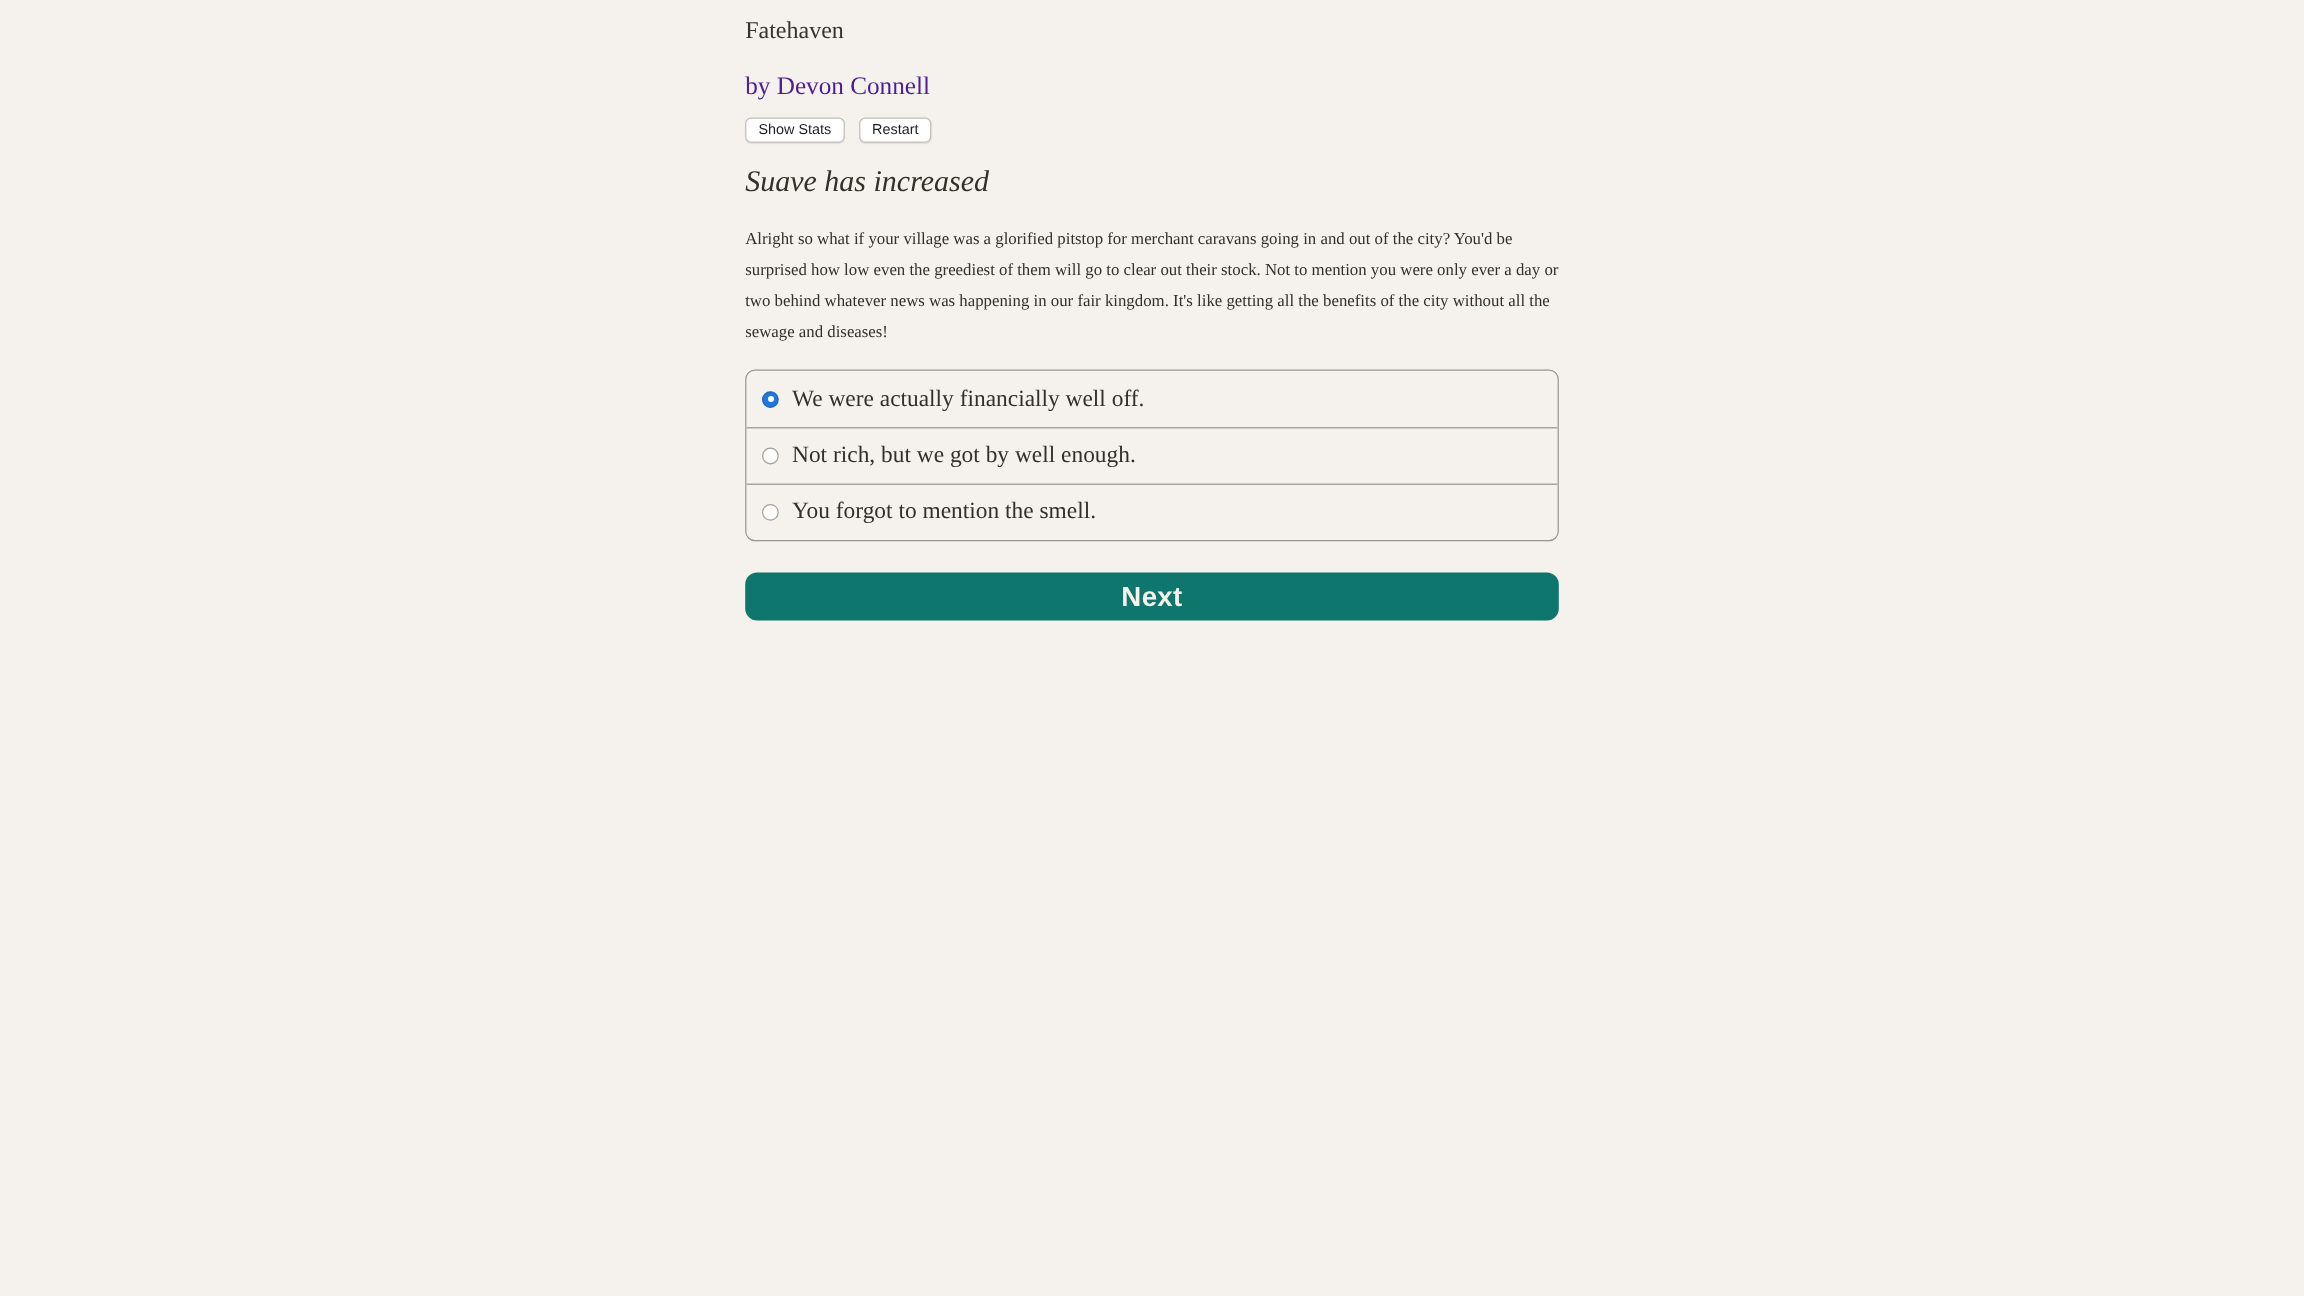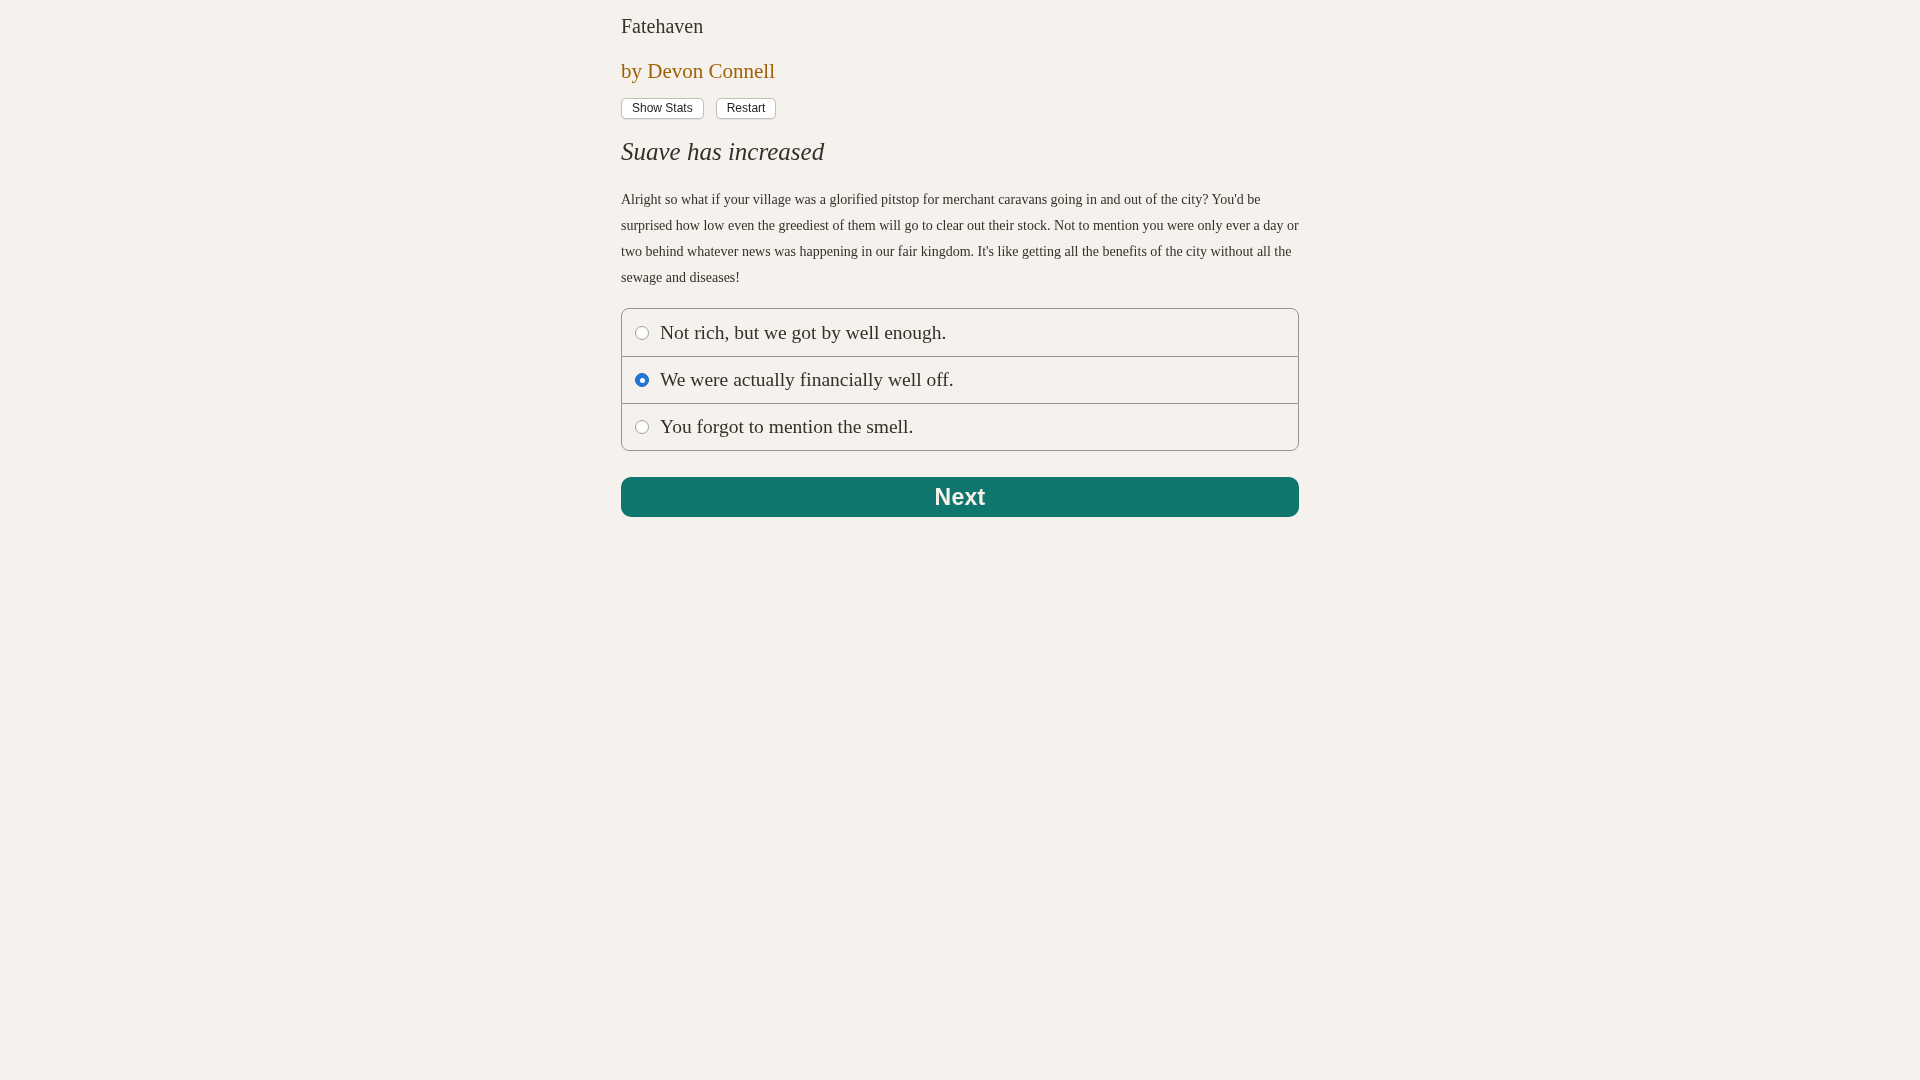--- a/index.html
+++ b/index.html
@@ -19,21 +19,21 @@
   .game-title {
     font-size: 20px;
     font-weight: 400;
     line-height: 32px;
     color: #38342d;
   }
   .byline {
     font-size: 21px;
     line-height: 25px;
     margin-top: 17px;
-    color: #a16207;
+    color: #4c1d95;
   }
   .toolbar {
     margin-top: 14px;
     display: flex;
     gap: 12px;
     align-items: center;
   }
   .toolbar button {
     font-family: "Liberation Sans", sans-serif;
     font-size: 12px;
@@ -139,26 +139,26 @@
   </div>
 
   <div class="status-note">Suave has increased</div>
 
   <div class="story">
     <p class="first">Alright so what if your village was a glorified pitstop for merchant caravans going in and out of the city? You'd be surprised how low even the greediest of them will go to clear out their stock. Not to mention you were only ever a day or two behind whatever news was happening in our fair kingdom. It's like getting all the benefits of the city without all the sewage and diseases!</p>
   </div>
 
   <div class="choice-box">
     <div class="choice-row">
+      <span class="radio selected"></span>
+      <span class="choice-label">We were actually financially well off.</span>
+    </div>
+    <div class="choice-row">
       <span class="radio"></span>
       <span class="choice-label">Not rich, but we got by well enough.</span>
-    </div>
-    <div class="choice-row">
-      <span class="radio selected"></span>
-      <span class="choice-label">We were actually financially well off.</span>
     </div>
     <div class="choice-row">
       <span class="radio"></span>
       <span class="choice-label">You forgot to mention the smell.</span>
     </div>
   </div>
 
   <button class="next-button">Next</button>
 
 </div>

